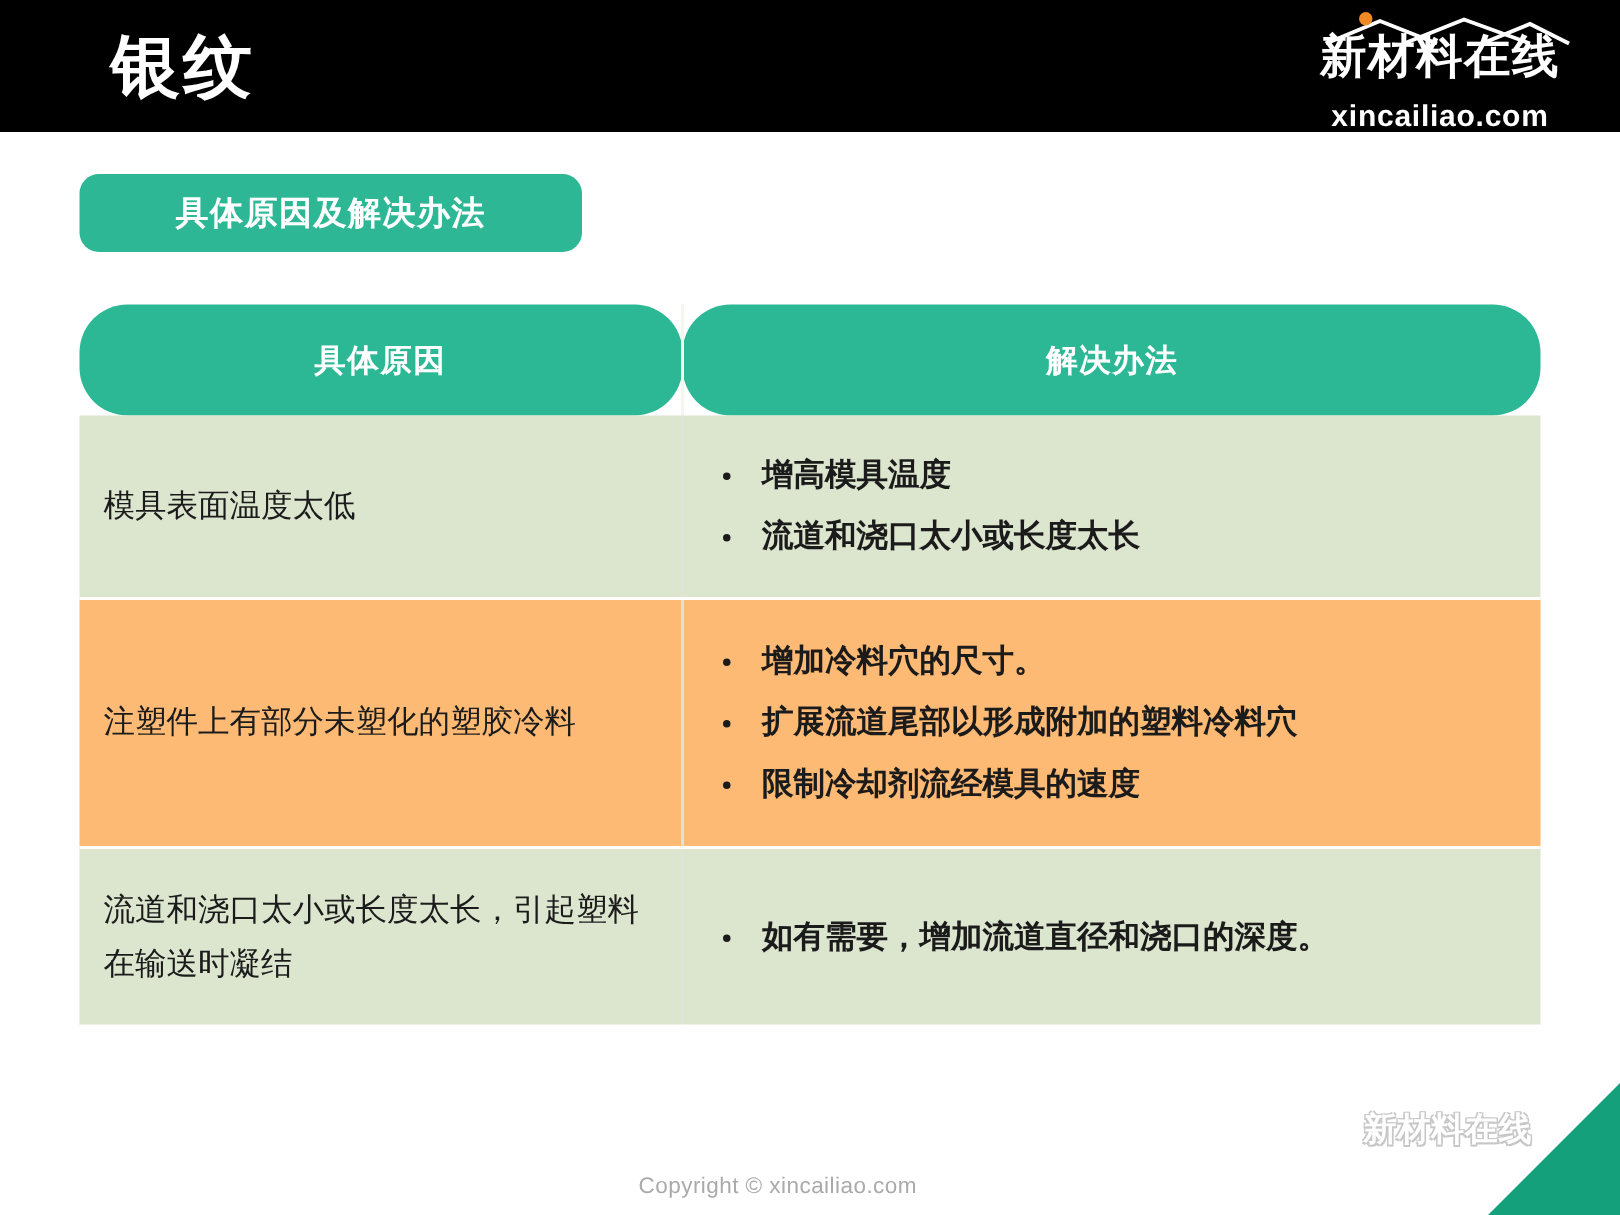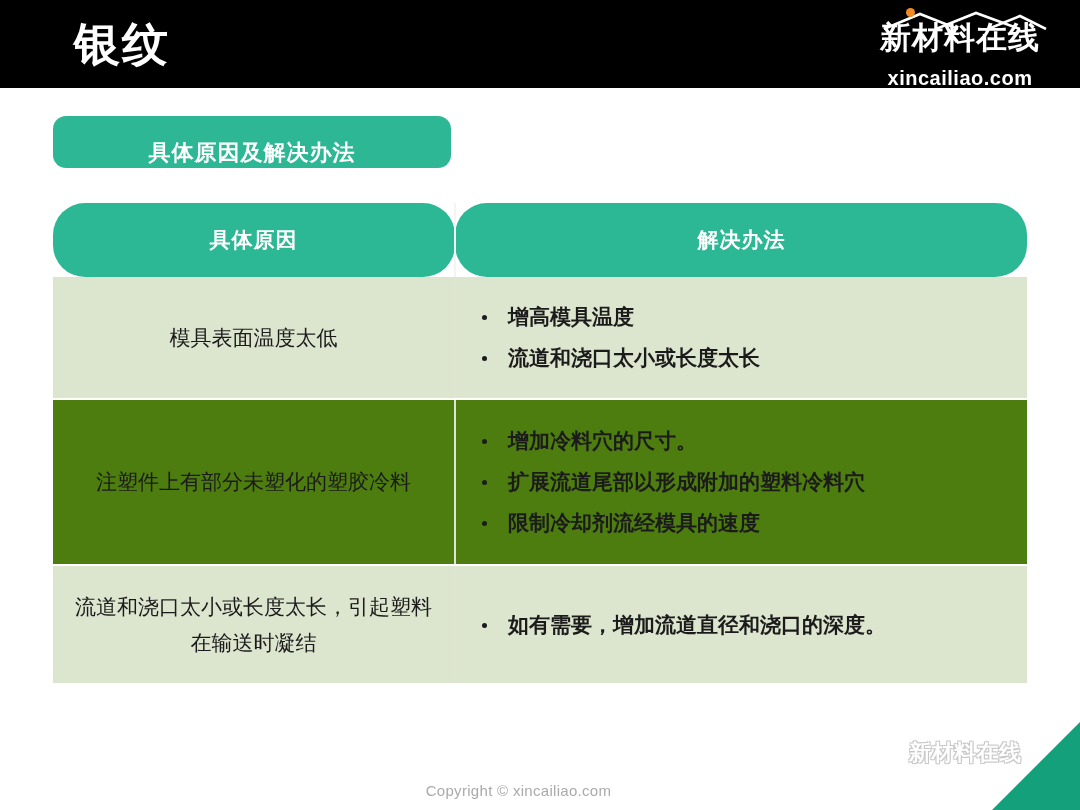--- a/index.html
+++ b/index.html
@@ -50,24 +50,24 @@
   }
   .logo-en {
     position:absolute; left:0; top:46px; width:196px;
     font-size:20px; font-weight:bold; color:#ffffff;
     letter-spacing:0.5px; line-height:24px;margin-top:12px;
   }
 
   
   .section-pill {
     position:absolute; left:53px; top:116px;
-    width:398px; height:52px;
+    width:335px; height:52px;
     background:#2DB795;
     border-radius:13px;
-    display:flex; align-items:flex-end; justify-content:center;
+    display:flex; align-items:center; justify-content:center;
   }
   .section-pill-label {
     font-size:22px; font-weight:bold; color:#ffffff;
     letter-spacing:1px;
   }
 
   
   .table {
     position:absolute; left:53px; top:203px;
     width:974px;
@@ -89,24 +89,24 @@
   .table thead th:last-child { border-right:none;margin-left:44px; }
 
   .table tbody td {
     border-right:2px solid #dfe4d7;
     border-bottom:2px solid #ffffff;
     vertical-align:middle;
   }
   .table tbody td:last-child { border-right:none;font-weight:bold; }
 
   .table tbody tr.shade-a td { background:#DCE5CE; }
-  .table tbody tr.shade-b td { background:#4d7c0f; }
+  .table tbody tr.shade-b td { background:#fdba74; }
 
   .cause-cell {
-    text-align:center;
+    text-align:left;
     padding:14px 16px;
     font-size:21px; color:#1b1b1b;
     line-height:36px;
   }
   .solution-cell {
     padding:14px 20px 14px 18px;
   }
   .sol-list { list-style:none; }
   .sol-item {
     position:relative;

